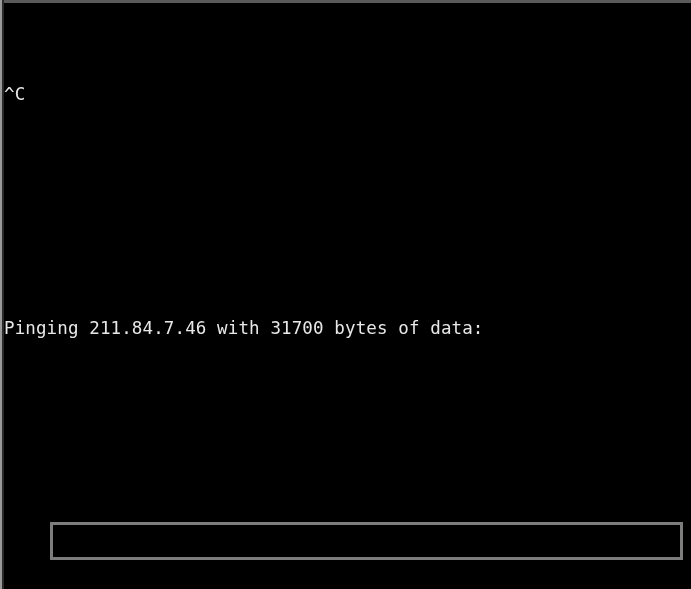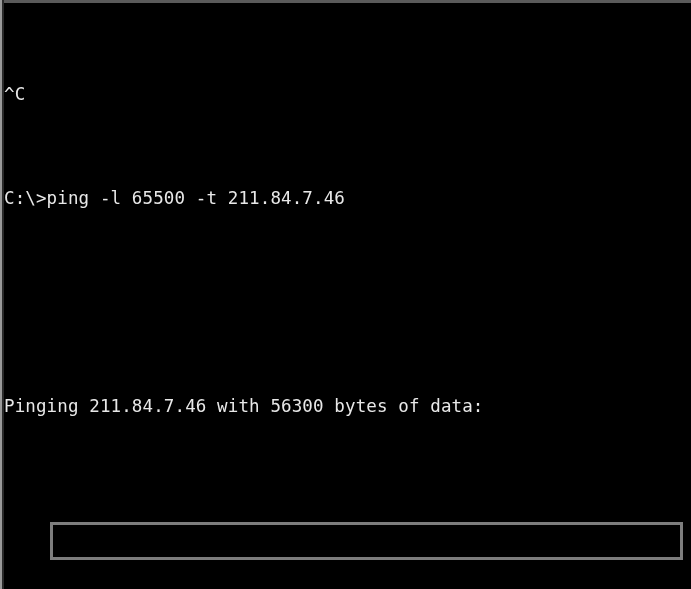--- a/index.html
+++ b/index.html
@@ -76,25 +76,24 @@
 <div id="console-window">
 
   <div id="border-top"></div>
   <div id="border-left"></div>
   <div id="border-left-inner"></div>
 
   <div id="console-text">
 
     <span class="line">^C</span>
 
-    <span class="line">C:\&gt;ping -l 65500 -t 211.84.7.46</span>
 
     <span class="line blank"> </span>
 
-    <span class="line">Pinging 211.84.7.46 with 56300 bytes of data:</span>
+    <span class="line">Pinging 211.84.7.46 with 31700 bytes of data:</span>
 
     <span class="line blank"> </span>
 
     
     
     
     
     
     
     

